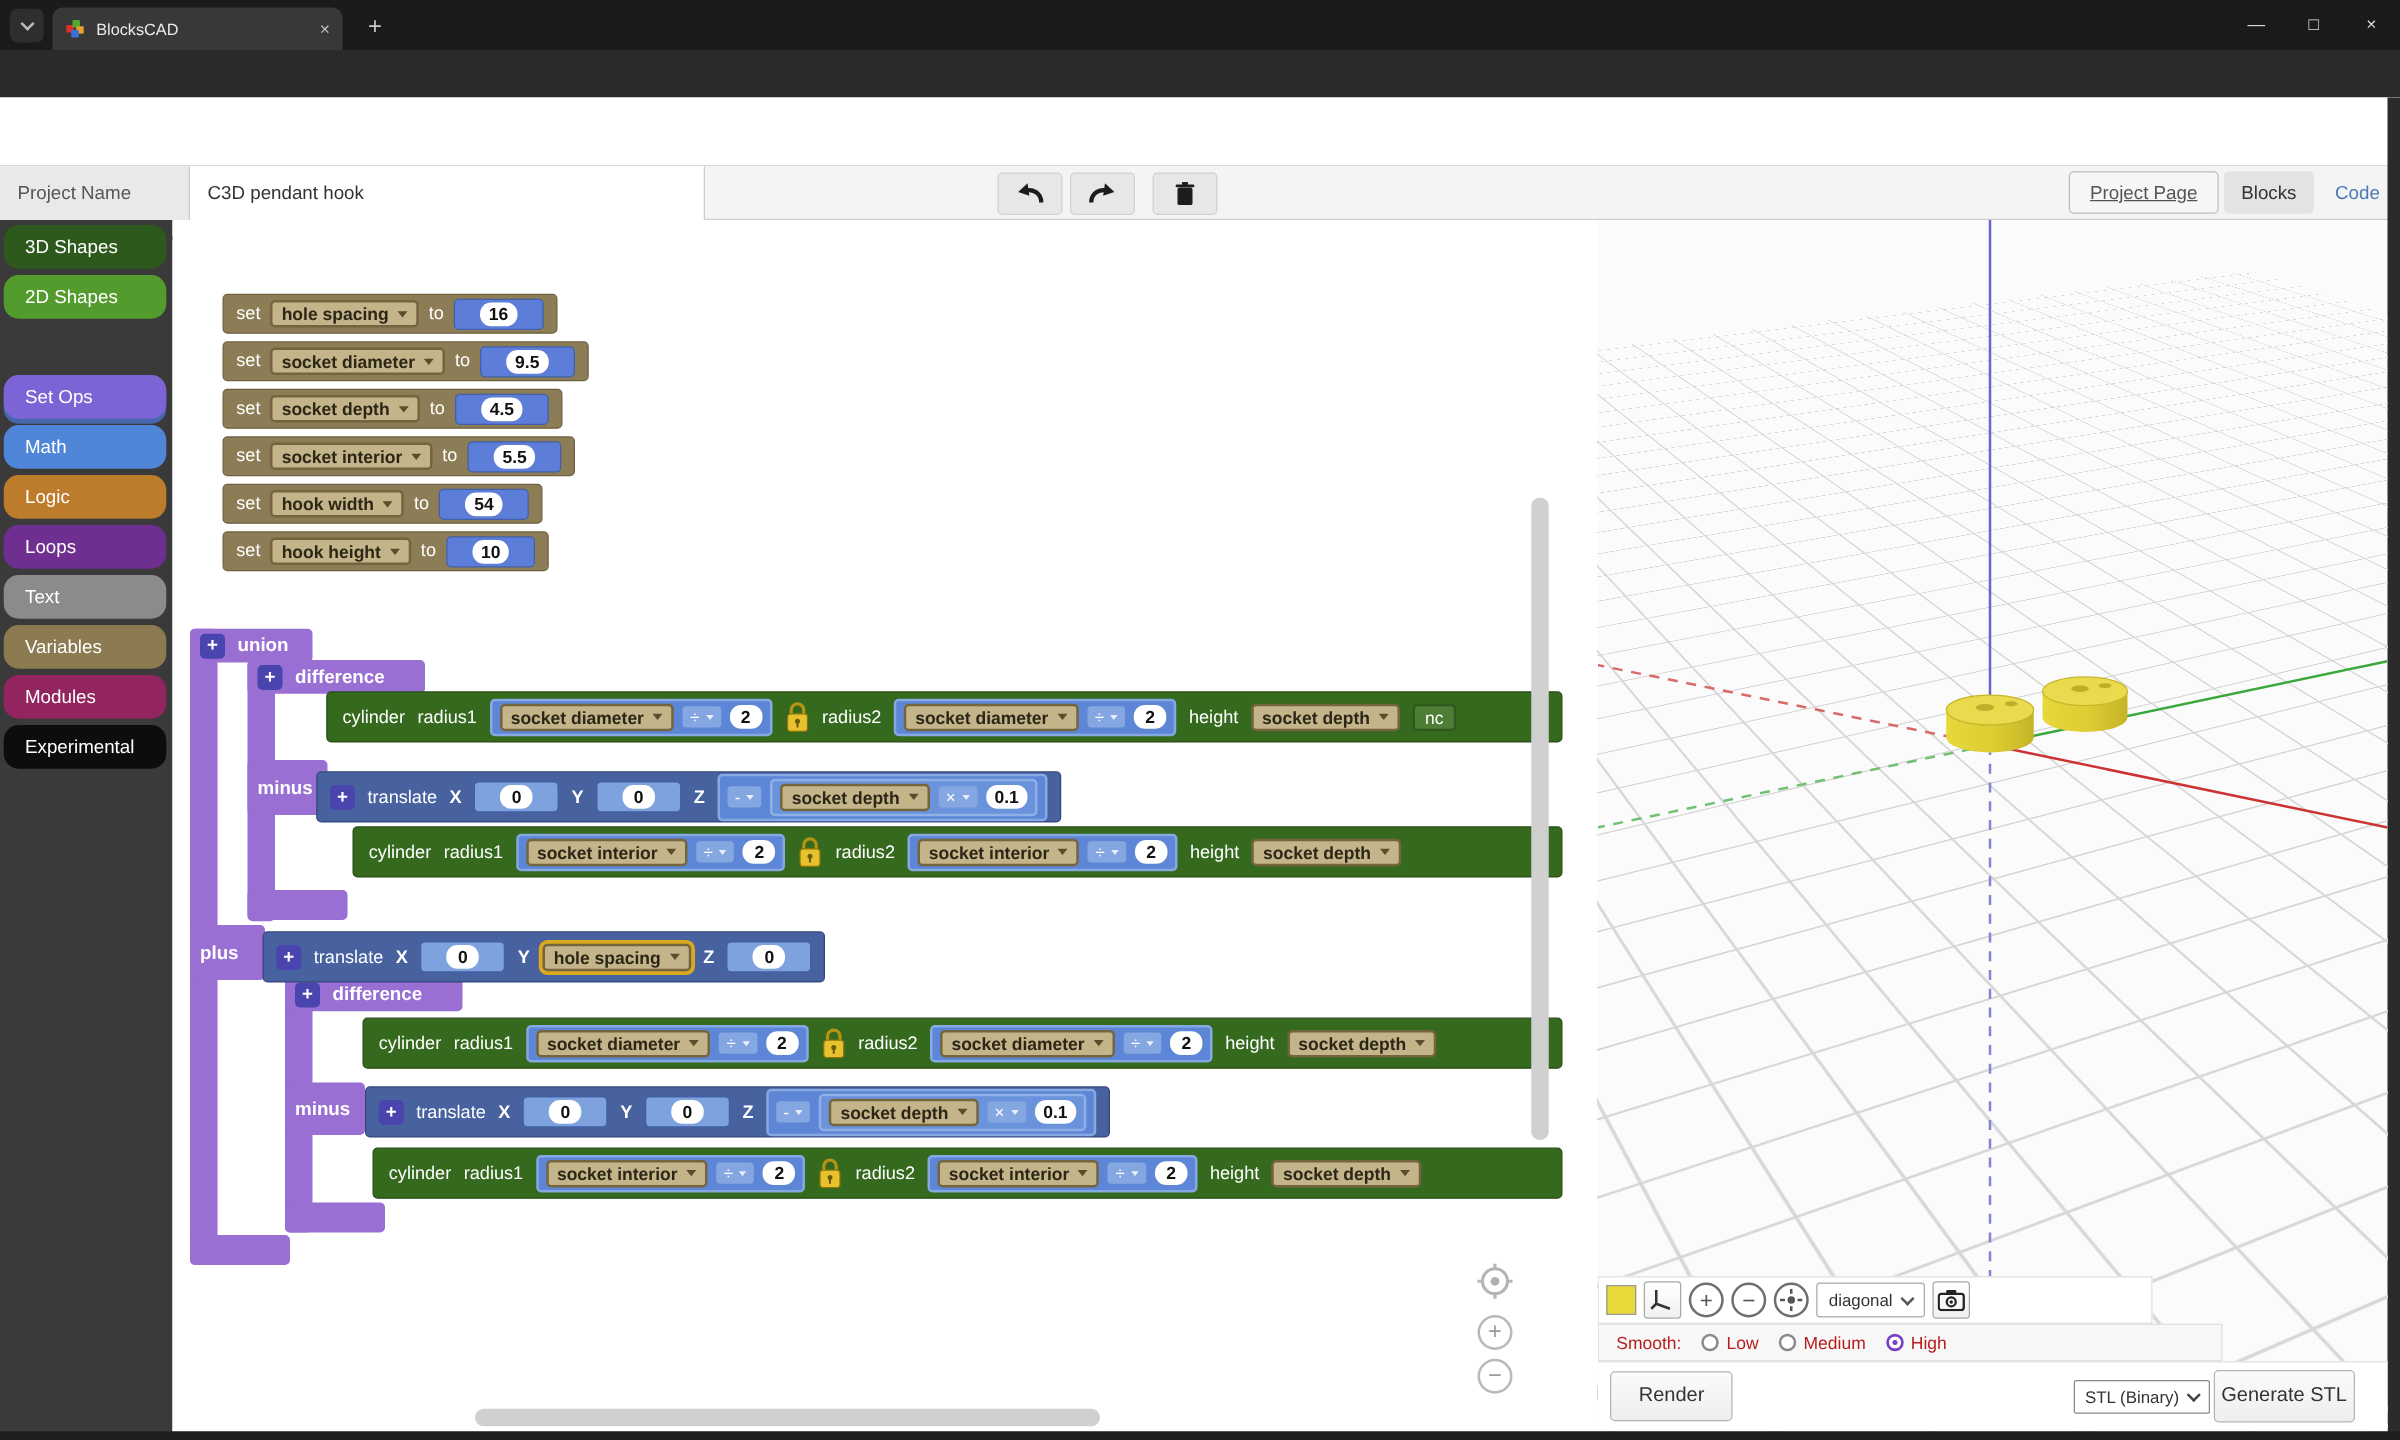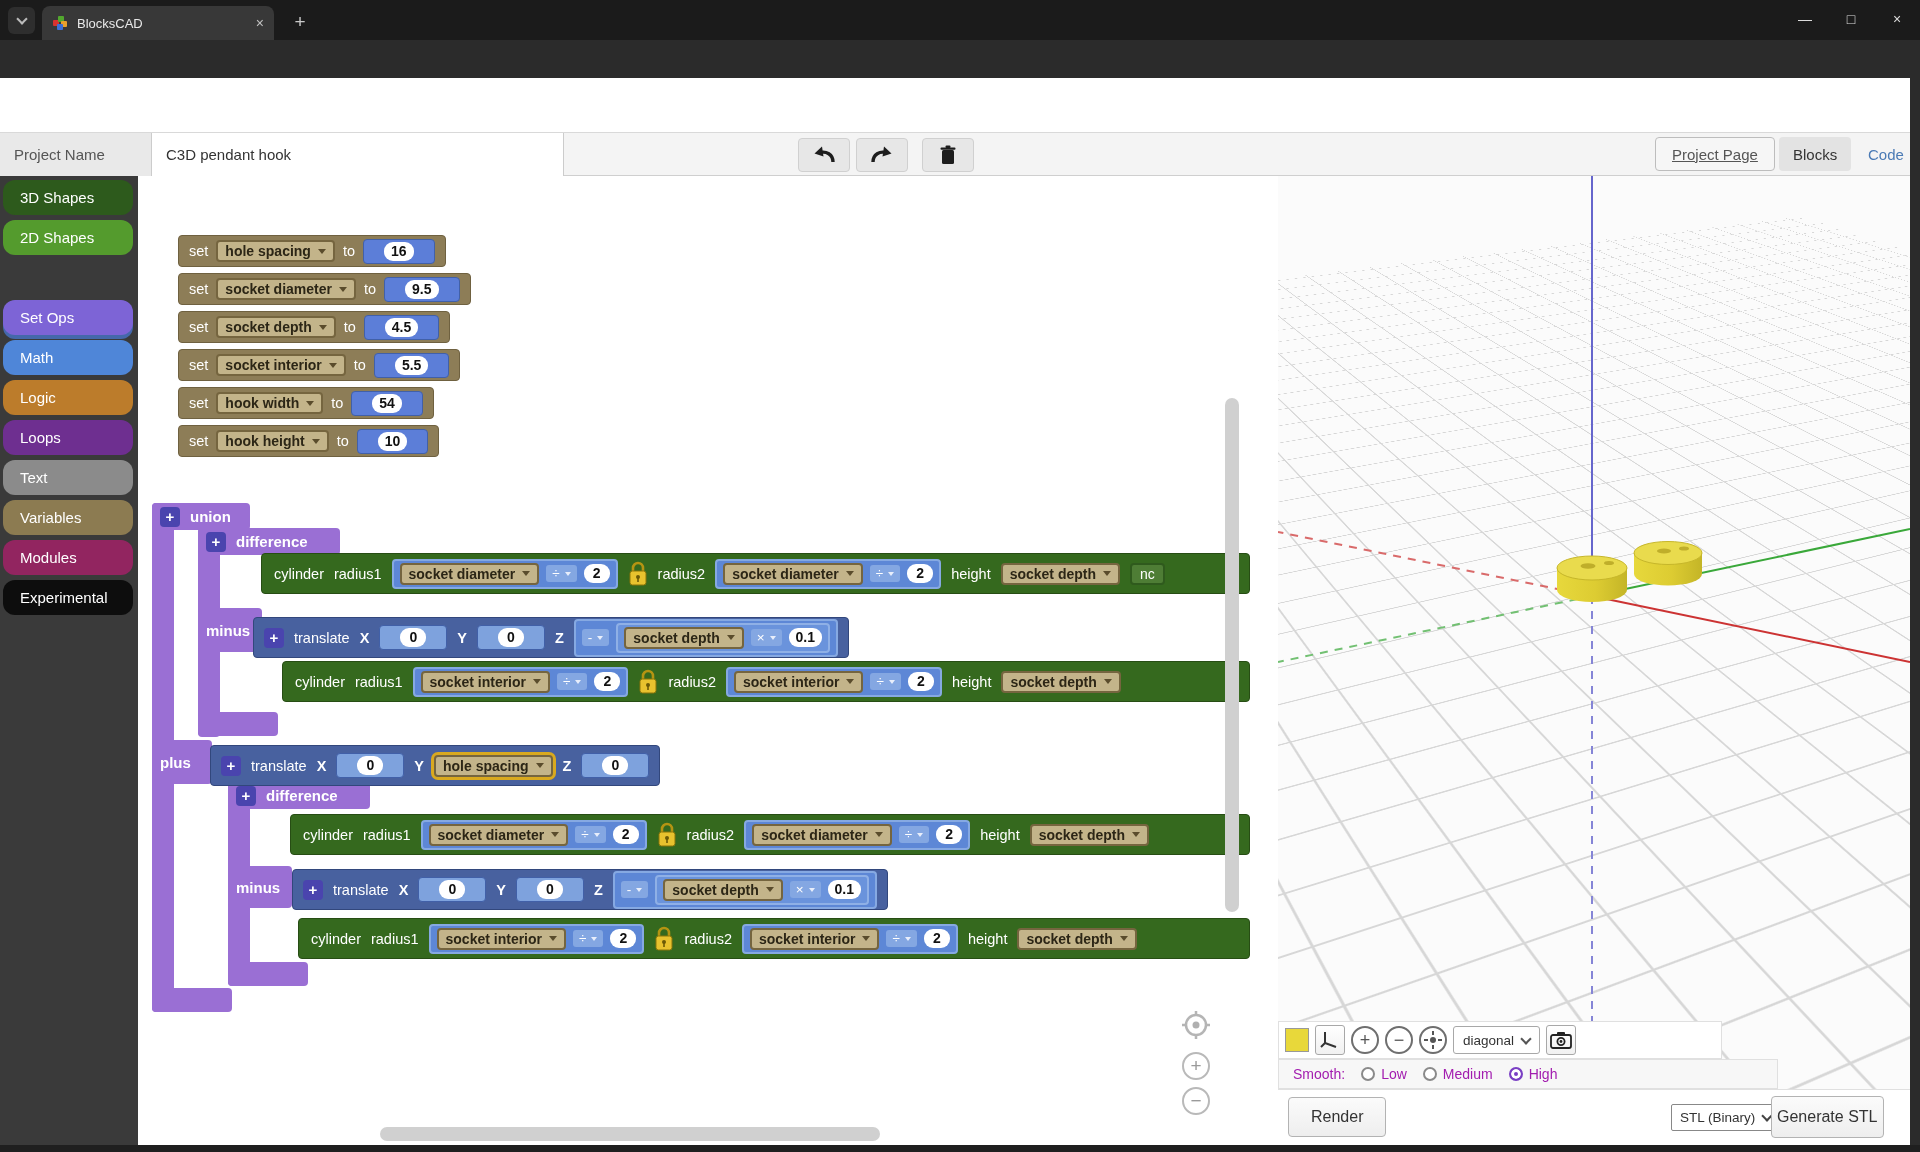--- a/index.html
+++ b/index.html
@@ -80,27 +80,27 @@
   .gplane { position:absolute; left:-990px; top:-1020px; width:2600px; height:2900px;
     background-image:
       repeating-linear-gradient(0deg, #d7d7d7 0 2px, transparent 2px 64px),
       repeating-linear-gradient(90deg, #d7d7d7 0 2px, transparent 2px 64px);
     transform:perspective(1400px) rotateX(63deg) rotateZ(-28deg); }
   .vtb { left:1278px; top:1021px; height:38px; width:444px; background:#ffffff; border:1px solid #e0e0e0; display:flex; align-items:center; gap:6px; padding:0 6px; }
   .vtbtn { width:30px; height:30px; background:linear-gradient(#fff,#f1f1f1); border:1px solid #a8a8a8; border-radius:3px; display:flex; align-items:center; justify-content:center; }
   .vcirc { width:28px; height:28px; border:2px solid #6f6f6f; border-radius:50%; color:#555; font-size:18px; display:flex; align-items:center; justify-content:center; background:#fff; }
   .swatch { width:24px; height:24px; background:#e8d83a; border:1px solid #999; }
   .viewsel { height:28px; border:1px solid #a8a8a8; border-radius:3px; background:#fff; display:flex; align-items:center; gap:8px; padding:0 9px; font-size:13.5px; color:#333; }
-  .smoothbar { left:1278px; top:1059px; width:500px; height:30px; background:#f7f7f7; border:1px solid #e0e0e0; display:flex; align-items:center; gap:16px; padding-left:14px; font-size:14px; color:#a21caf; }
+  .smoothbar { left:1278px; top:1059px; width:500px; height:30px; background:#f7f7f7; border:1px solid #e0e0e0; display:flex; align-items:center; gap:16px; padding-left:14px; font-size:14px; color:#b91c1c; }
   .radio { display:flex; align-items:center; gap:6px; }
   .rdot { width:14px; height:14px; border-radius:50%; border:2px solid #8a8a8a; background:#fff; }
   .rdot.sel { border-color:#7a3fc4; box-shadow:inset 0 0 0 3px #fff; background:#7a3fc4; }
   .renderbar { left:1278px; top:1089px; width:632px; height:56px; background:#ffffff; border-top:1px solid #e0e0e0; }
   .renderbtn { left:1288px; top:1097px; height:40px; padding:0 22px; background:linear-gradient(#fbfbfb,#eee); border:1px solid #b3b3b3; border-radius:4px; font-size:16px; color:#333; display:flex; align-items:center; }
-  .stlsel { left:1659px; top:1104px; height:27px; border:1px solid #888; border-radius:2px; background:#fff; display:flex; align-items:center; gap:8px; padding:0 8px; font-size:13.5px; color:#333;margin-left:12px; }
+  .stlsel { left:1659px; top:1104px; height:27px; border:1px solid #888; border-radius:2px; background:#fff; display:flex; align-items:center; gap:8px; padding:0 8px; font-size:13.5px; color:#333; }
   .genbtn { left:1771px; top:1096px; height:42px; padding:0 5px; background:linear-gradient(#fbfbfb,#eee); border:1px solid #b3b3b3; border-radius:4px; font-size:16px; color:#333; display:flex; align-items:center; }
   .edger { left:1910px; top:78px; width:10px; height:1074px; background:#2b2b2b; }
   .edgeb { left:0; top:1145px; width:1920px; height:7px; background:#1f1f1f; }
 </style>
 </head>
 <body>
 
 <div class="abs tabstrip">
   <div class="abs tabsearch">
       <div class="chev"></div>

